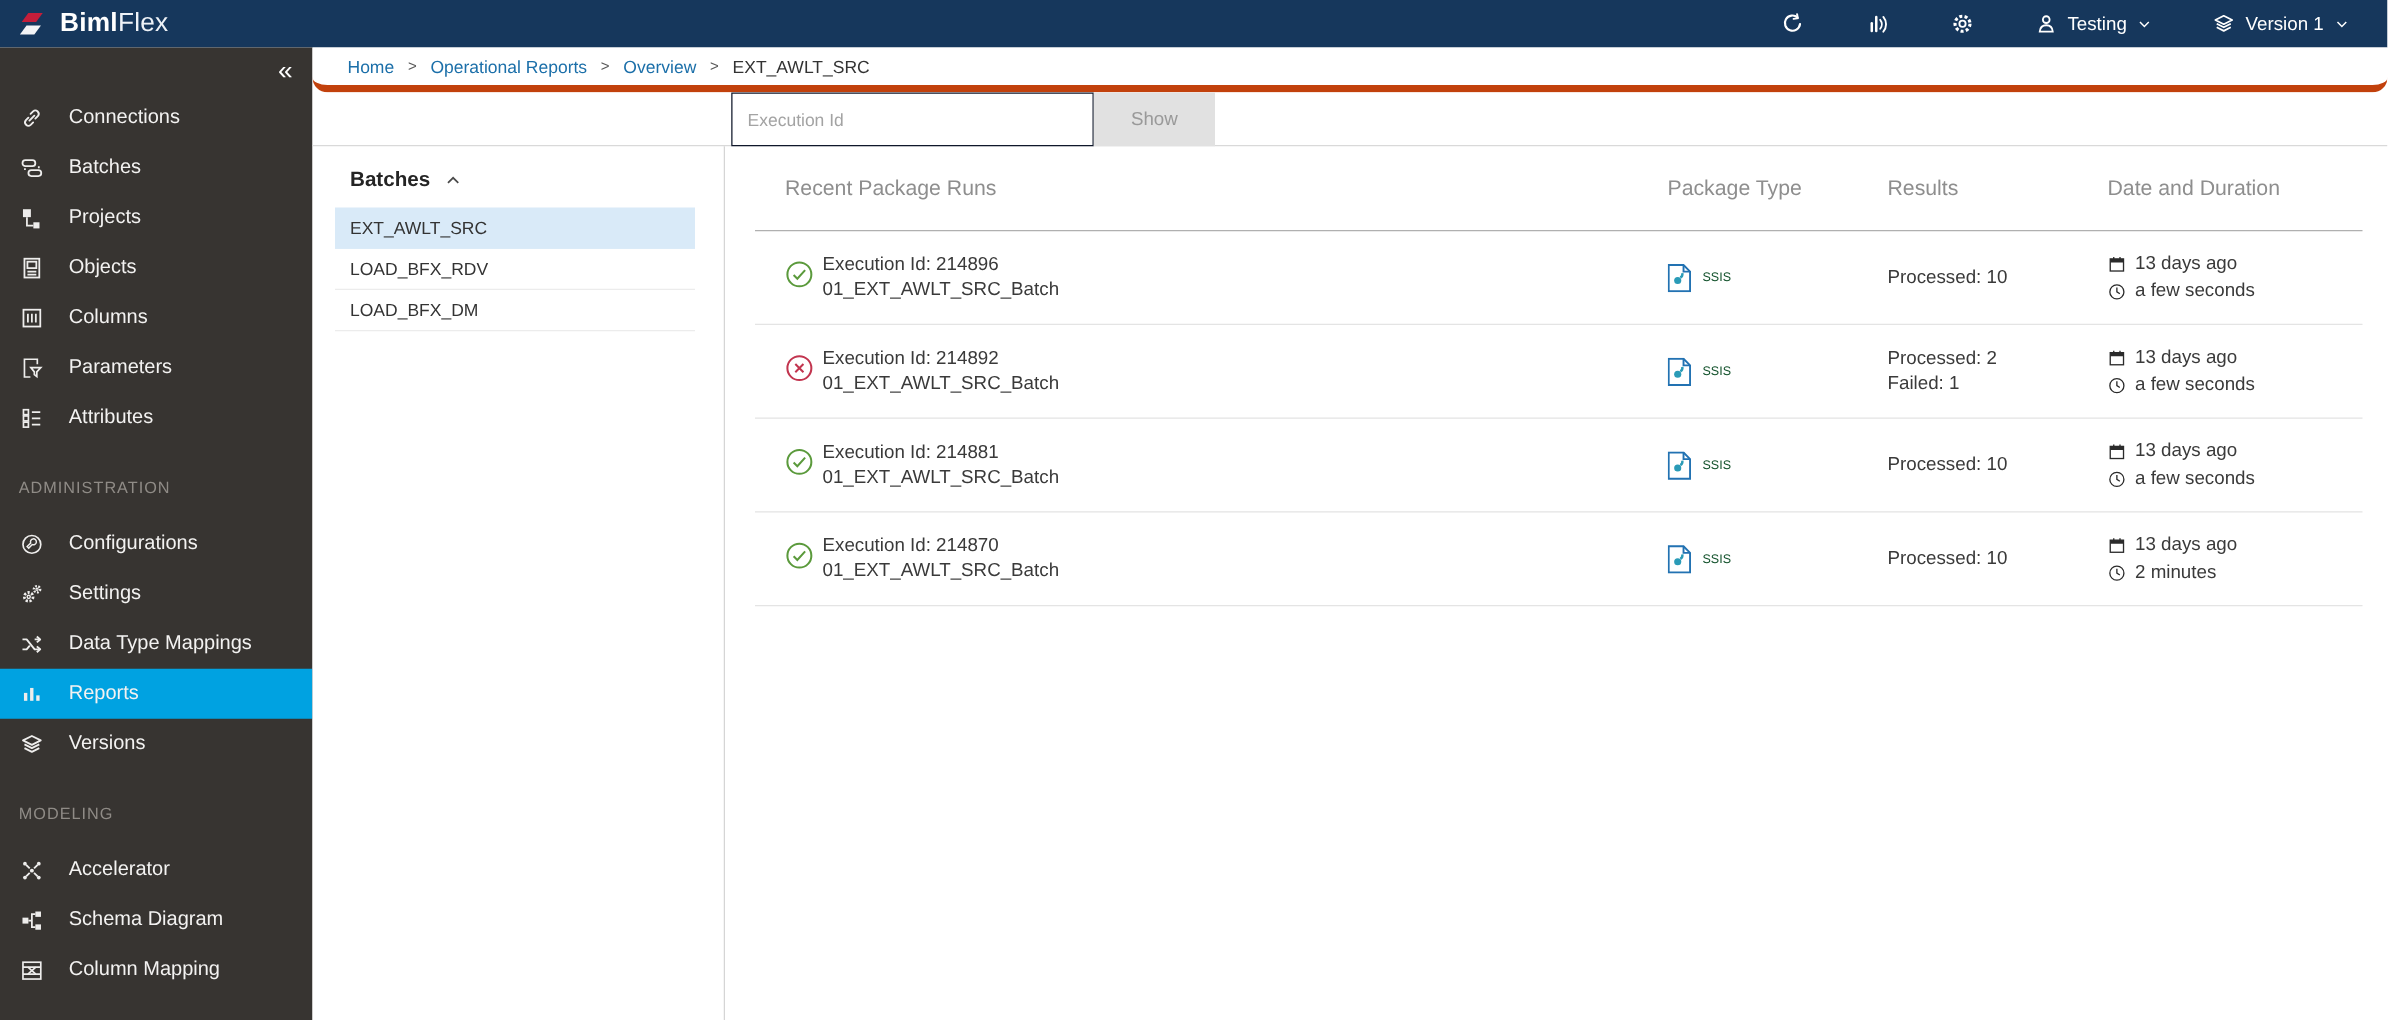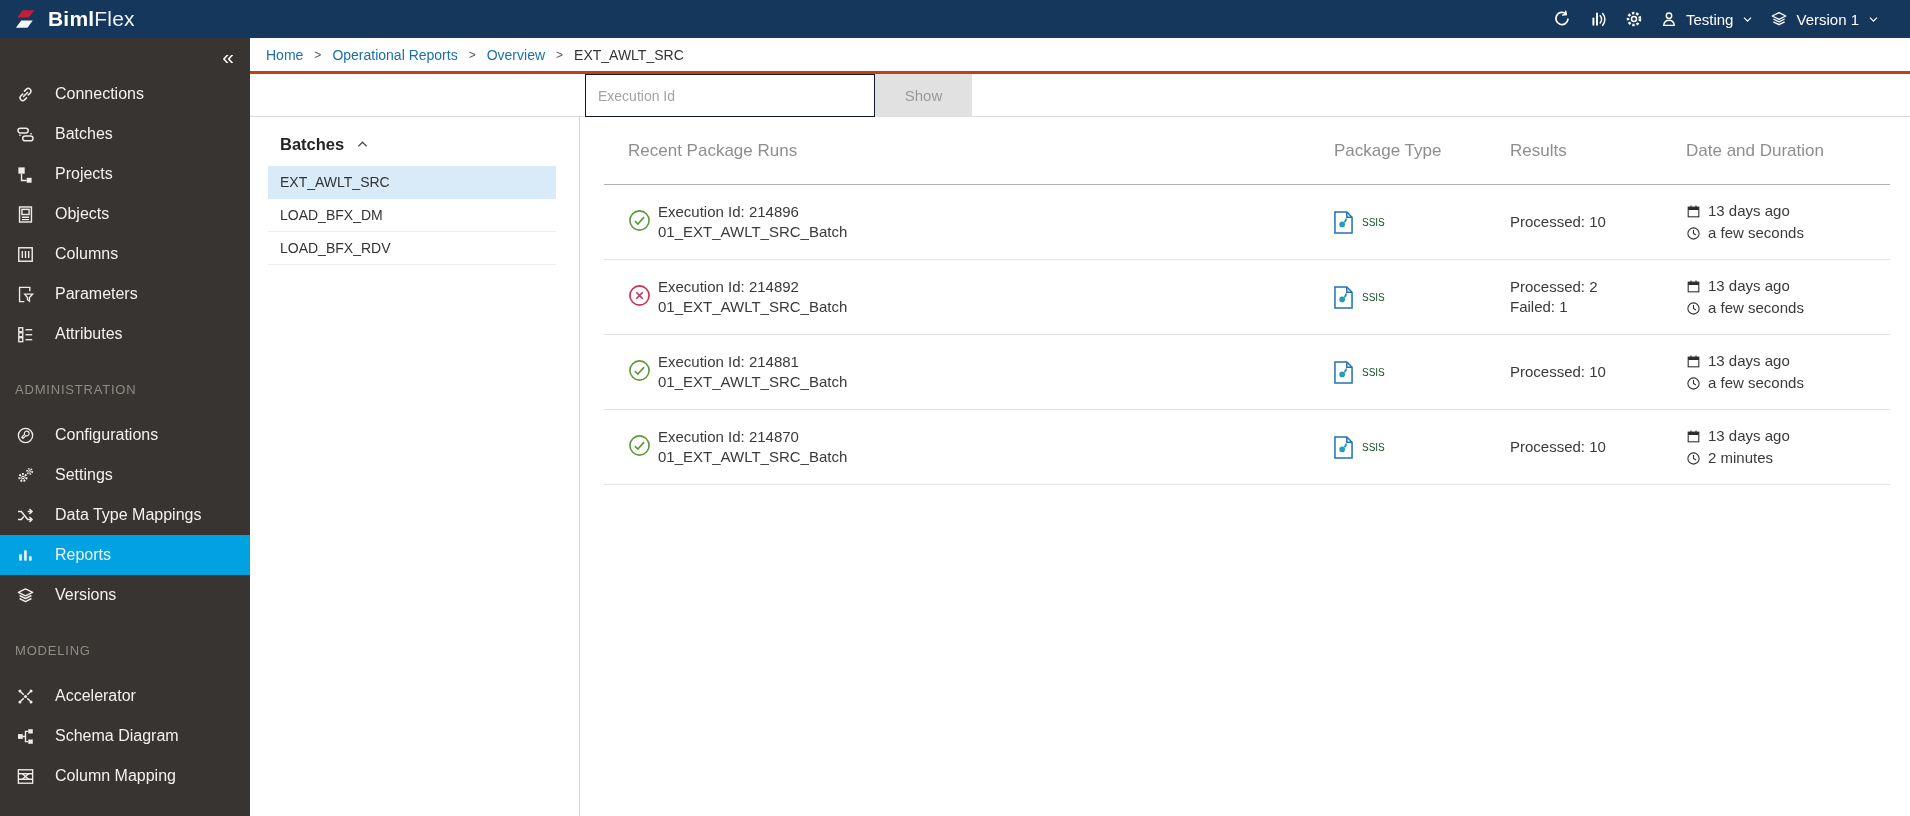--- a/index.html
+++ b/index.html
@@ -6,21 +6,21 @@
   html,body { width:1910px; height:816px; overflow:hidden; background:#fff;
               font-family:"Liberation Sans", sans-serif; }
 
   
   .topbar { height:38px; background:#16375c; color:#fff; display:flex; }
   .logo { display:flex; align-items:center; gap:9px; padding-left:14px; width:250px; cursor:pointer; }
   .logo svg { width:25px; height:24px; }
   .logo-text { font-size:21px; letter-spacing:.2px; }
   .logo-text b { font-weight:700; }
   .logo-text span { font-weight:400; color:#eef2f7; }
-  .topbar-right { margin-left:auto; display:flex; align-items:center; gap:16px; padding-right:30px; }
+  .topbar-right { margin-left:auto; display:flex; align-items:center; gap:48px; padding-right:30px; }
   .tb-icon { width:20px; height:20px; color:#fff; cursor:pointer; display:block; }
   .tb-group { display:flex; align-items:center; gap:8px; font-size:15px; cursor:pointer; }
   .tb-group .tb-icon { width:18px; height:18px; }
   .tb-chev { width:13px; height:13px; }
 
   
   .app-body { display:flex; height:778px; }
 
   
   .sidebar { width:250px; background:#373431; color:#f3f2f1; flex:none; overflow:hidden; }
@@ -29,22 +29,22 @@
   .nav-item { height:40px; display:flex; align-items:center; gap:20px; padding-left:16px;
               font-size:16px; cursor:pointer; color:#f3f2f1; }
   .nav-item svg { width:19px; height:19px; flex:none; color:#eeedec; }
   .nav-item[data-active="true"] { background:#00a2e1; }
   .section-header { margin:28px 0 18px; padding-left:15px; font-size:13px; letter-spacing:.8px;
                     color:#8f8b86; }
 
   
   .main-col { flex:1; display:flex; flex-direction:column; min-width:0; background:#fff; }
 
-  .breadcrumb-bar { height:36px; flex:none; border-bottom:3px solid #c2410c; display:flex;
-                    align-items:center; gap:11px; padding-left:16px; font-size:14px; }
+  .breadcrumb-bar { height:36px; flex:none; border-bottom:6px solid #c2410c; display:flex;
+                    align-items:center; gap:11px; padding-left:28px; font-size:14px;border-radius:12px; }
   .crumb-link { color:#1b6fa9; cursor:pointer; text-decoration:none; }
   .crumb-sep { color:#5a5a5a; font-size:12px; }
   .crumb-current { color:#333; }
 
   .filter-bar { height:43px; flex:none; border-bottom:1px solid #d9d9d9; display:flex; }
   .exec-input { margin-left:335px; width:290px; height:43px; border:1px solid #0f172a;
                 padding:0 12px; font-size:14px; color:#333; outline:none;
                 font-family:"Liberation Sans", sans-serif; }
   .exec-input::placeholder { color:#a3a3a3; }
   .show-btn { width:97px; height:43px; background:#e1e1e1; color:#999; border:none;
@@ -326,24 +326,24 @@
           <span>Batches</span>
           <svg viewBox="0 0 20 20" fill="none" stroke="#4a4a4a" stroke-width="1.8">
             <path d="M4.5 12.5L10 7l5.5 5.5"></path>
           </svg>
         </div>
         <div class="batch-list">
           <div class="batch-item" data-selected="true">
             <span>EXT_AWLT_SRC</span>
           </div>
           <div class="batch-item" data-selected="false">
+            <span>LOAD_BFX_RDV</span>
+          </div>
+          <div class="batch-item" data-selected="false">
             <span>LOAD_BFX_DM</span>
-          </div>
-          <div class="batch-item" data-selected="false">
-            <span>LOAD_BFX_RDV</span>
           </div>
         </div>
       </div>
 
       <div class="main-table">
         <div class="thead">
           <div class="th-runs">Recent Package Runs</div>
           <div class="th-pkg">Package Type</div>
           <div class="th-res">Results</div>
           <div class="th-date">Date and Duration</div>

